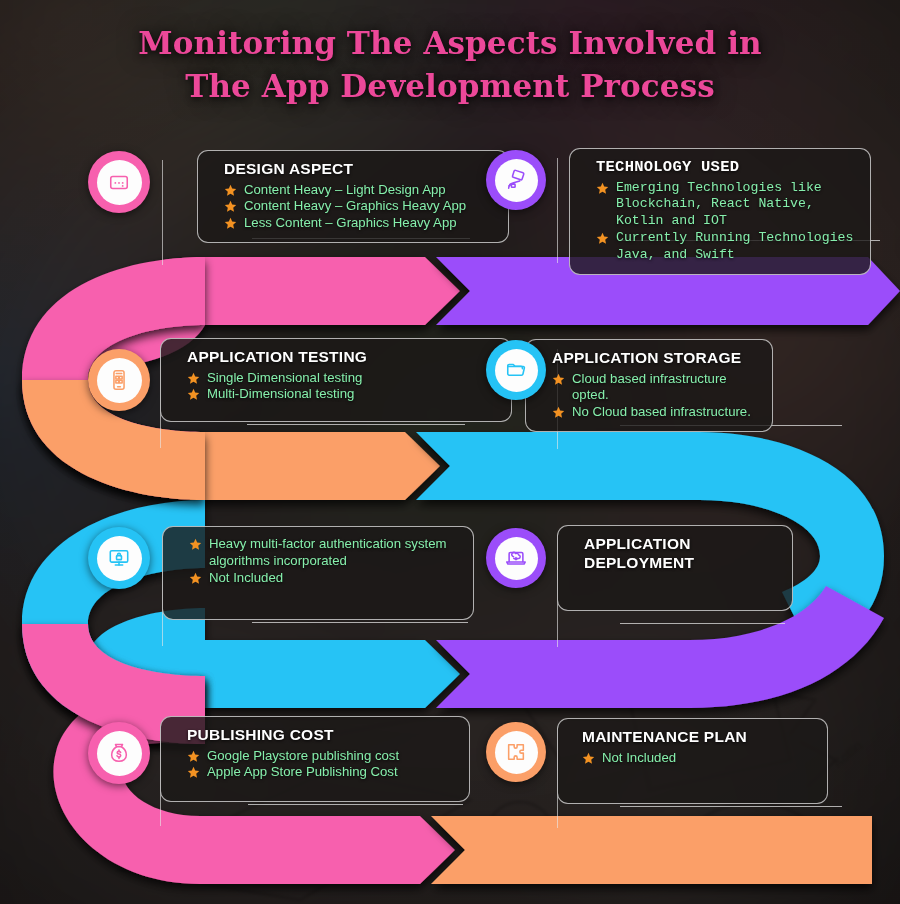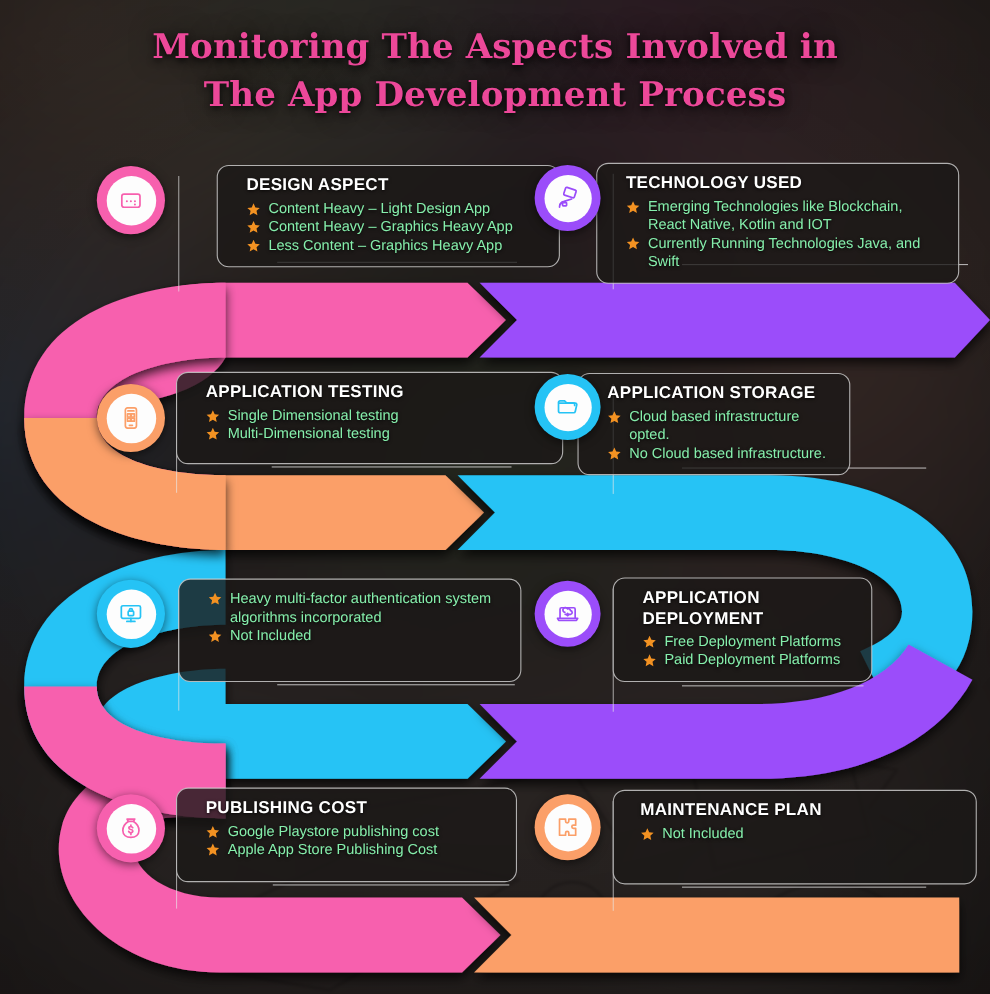--- a/index.html
+++ b/index.html
@@ -309,21 +309,21 @@
       <div class="badge" style="left: 486px; top: 150px; width: 60px; height: 60px; background: rgb(155, 77, 250);">
         <div class="inner" style="width: 43px; height: 43px;">
           <svg viewBox="0 0 24 24" width="22" height="22">
             <rect x="9" y="2.5" width="11" height="8" rx="1.2" transform="rotate(18 14 6)" stroke="#9b4dfa" fill="none" stroke-width="1.7" stroke-linecap="round" stroke-linejoin="round"></rect>
             <path d="M4 21c0-3 2-5 4.5-5.6L16 13" stroke="#9b4dfa" fill="none" stroke-width="1.7" stroke-linecap="round" stroke-linejoin="round"></path>
             <path d="M4.5 18.5c1.5-2 3.6-2.6 5-2.8" stroke="#9b4dfa" fill="none" stroke-width="1.7" stroke-linecap="round" stroke-linejoin="round"></path>
             <rect x="7" y="16.5" width="4" height="3.4" rx=".6" stroke="#9b4dfa" fill="none" stroke-width="1.7" stroke-linecap="round" stroke-linejoin="round"></rect>
           </svg>
         </div>
       </div>
-      <div class="card dense" style="left: 542px; top: 148px; width: 330px; min-height: 90px;">
+      <div class="card dense" style="left: 569px; top: 148px; width: 302px; min-height: 90px; font-family: Liberation Mono, monospace;">
         <h3>TECHNOLOGY USED</h3>
         <ul>
           <li><span class="star">
               <svg viewBox="0 0 24 24">
                 <path fill="#f39222" d="M12 1.6l3.1 6.8 7.4.8-5.5 5 1.5 7.3L12 17.8 5.5 21.5 7 14.2 1.5 9.2l7.4-.8Z"></path>
               </svg>
             </span><span>Emerging Technologies like Blockchain, React Native, Kotlin and IOT</span></li>
           <li><span class="star">
               <svg viewBox="0 0 24 24">
                 <path fill="#f39222" d="M12 1.6l3.1 6.8 7.4.8-5.5 5 1.5 7.3L12 17.8 5.5 21.5 7 14.2 1.5 9.2l7.4-.8Z"></path>
@@ -420,32 +420,20 @@
           <svg viewBox="0 0 24 24" width="22" height="22">
             <path d="M4.5 16V7.4c0-.8.6-1.4 1.4-1.4h12.2c.8 0 1.4.6 1.4 1.4V16" stroke="#9b4dfa" fill="none" stroke-width="1.7" stroke-linecap="round" stroke-linejoin="round"></path>
             <path d="M2 16.4h20l-1.2 2.2H3.2Z" stroke="#9b4dfa" fill="none" stroke-width="1.7" stroke-linecap="round" stroke-linejoin="round"></path>
             <path d="M9.3 10.6a2.4 2.4 0 1 1 2.6-3.4 2 2 0 0 1 3 1.6 1.9 1.9 0 0 1 .3 3.7H9.6" stroke="#9b4dfa" fill="none" stroke-width="1.7" stroke-linecap="round" stroke-linejoin="round"></path>
             <path d="M12 11.6v2.3M12 13.9l-1.1-1M12 13.9l1.1-1" stroke="#9b4dfa" fill="none" stroke-width="1.7" stroke-linecap="round" stroke-linejoin="round"></path>
           </svg>
         </div>
       </div>
       <div class="card dense" style="left: 557px; top: 525px; width: 236px; min-height: 86px;">
         <h3>APPLICATION DEPLOYMENT</h3>
-        <ul>
-          <li><span class="star">
-              <svg viewBox="0 0 24 24">
-                <path fill="#f39222" d="M12 1.6l3.1 6.8 7.4.8-5.5 5 1.5 7.3L12 17.8 5.5 21.5 7 14.2 1.5 9.2l7.4-.8Z"></path>
-              </svg>
-            </span><span>Free Deployment Platforms</span></li>
-          <li><span class="star">
-              <svg viewBox="0 0 24 24">
-                <path fill="#f39222" d="M12 1.6l3.1 6.8 7.4.8-5.5 5 1.5 7.3L12 17.8 5.5 21.5 7 14.2 1.5 9.2l7.4-.8Z"></path>
-              </svg>
-            </span><span>Paid Deployment Platforms</span></li>
-        </ul>
       </div>
       <div class="frameL" style="left: 160px; top: 726px; height: 100px;"></div>
       <div class="frameB" style="left: 248px; top: 804px; width: 215px;"></div>
       <div class="badge" style="left: 88px; top: 722px; width: 62px; height: 62px; background: rgb(247, 96, 174);">
         <div class="inner" style="width: 45px; height: 45px;">
           <svg viewBox="0 0 24 24" width="22" height="22">
             <path d="M9.4 5.2h5.2l1.2-2.4H8.2Z" stroke="#f760ae" fill="none" stroke-width="1.7" stroke-linecap="round" stroke-linejoin="round"></path>
             <path d="M9.4 5.2C6.5 7 4 10.4 4 14.2 4 18.4 7.4 21 12 21s8-2.6 8-6.8c0-3.8-2.5-7.2-5.4-9" stroke="#f760ae" fill="none" stroke-width="1.7" stroke-linecap="round" stroke-linejoin="round"></path>
             <path d="M13.8 11.4c-.4-.8-1.2-1.2-2-1.2-1 0-1.8.6-1.8 1.5s.8 1.3 1.9 1.5c1.1.2 2 .6 2 1.6s-.9 1.6-2 1.6c-1 0-1.8-.5-2.1-1.3" stroke="#f760ae" fill="none" stroke-width="1.7" stroke-linecap="round" stroke-linejoin="round"></path>
             <line x1="12" y1="8.8" x2="12" y2="10.2" stroke="#f760ae" fill="none" stroke-width="1.7" stroke-linecap="round" stroke-linejoin="round"></line>
@@ -470,21 +458,21 @@
       </div>
       <div class="frameL" style="left: 557px; top: 728px; height: 100px;"></div>
       <div class="frameB" style="left: 620px; top: 806px; width: 222px;"></div>
       <div class="badge" style="left: 486px; top: 722px; width: 60px; height: 60px; background: rgb(251, 159, 104);">
         <div class="inner" style="width: 43px; height: 43px;">
           <svg viewBox="0 0 24 24" width="22" height="22">
             <path d="M4 4h6v2.2a1.6 1.6 0 1 0 3.2 0V4H20v6h-2.2a1.6 1.6 0 1 0 0 3.2H20V20h-6.8v-2.2a1.6 1.6 0 1 0-3.2 0V20H4Z" stroke="#fb9f68" fill="none" stroke-width="1.7" stroke-linecap="round" stroke-linejoin="round"></path>
           </svg>
         </div>
       </div>
-      <div class="card dense" style="left: 557px; top: 718px; width: 331px; min-height: 86px; padding-left: 24px;">
+      <div class="card dense" style="left: 557px; top: 718px; width: 271px; min-height: 86px; padding-left: 24px;">
         <h3>MAINTENANCE PLAN</h3>
         <ul>
           <li><span class="star">
               <svg viewBox="0 0 24 24">
                 <path fill="#f39222" d="M12 1.6l3.1 6.8 7.4.8-5.5 5 1.5 7.3L12 17.8 5.5 21.5 7 14.2 1.5 9.2l7.4-.8Z"></path>
               </svg>
             </span><span>Not Included</span></li>
         </ul>
       </div>
     </div>

